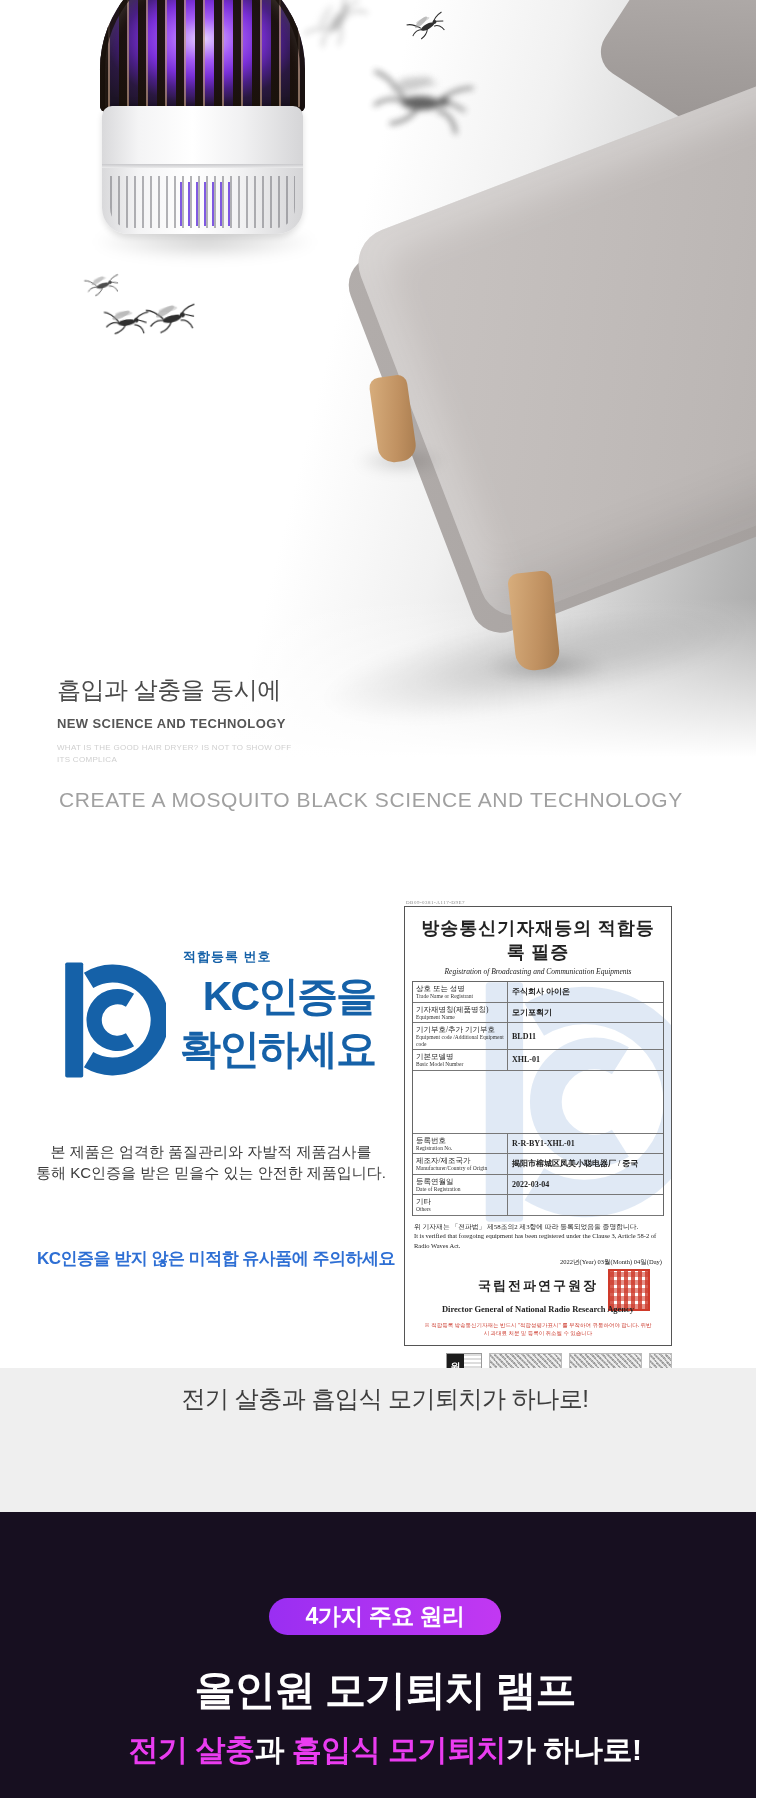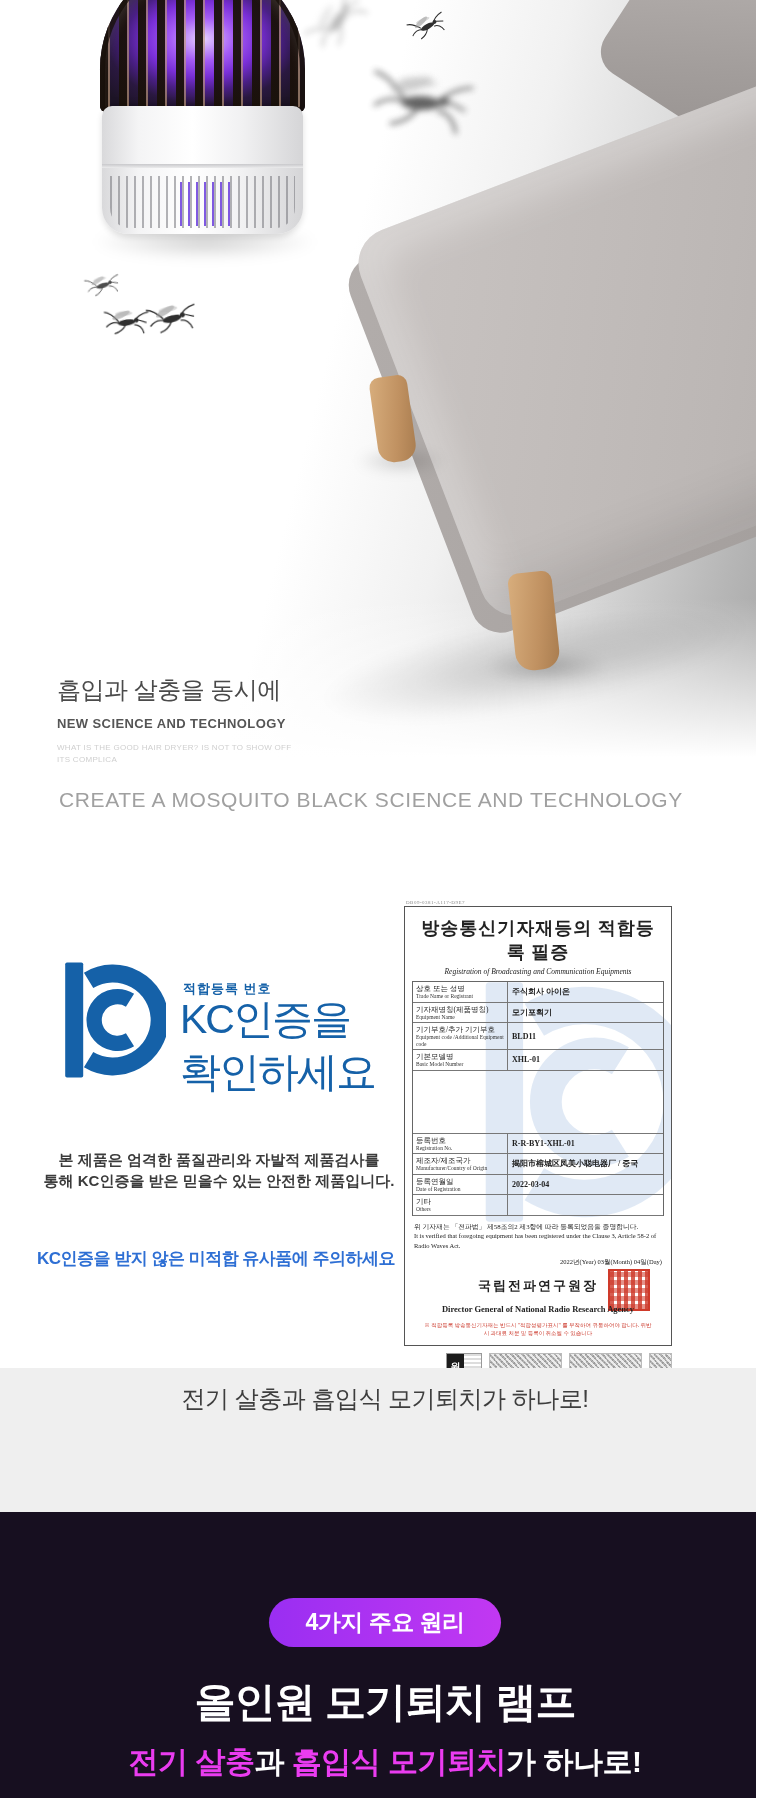--- a/index.html
+++ b/index.html
@@ -60,25 +60,25 @@
   .hero-text{position:absolute;left:57px;top:674px;}
   .hero-headline{margin:0 0 10px;font-size:24px;font-weight:500;color:#4a4a4a;letter-spacing:-0.5px;}
   .hero-sub{font-size:13px;font-weight:600;color:#555;letter-spacing:.4px;margin-bottom:11px;}
   .hero-fine{font-size:8px;color:#cfcfcf;letter-spacing:.3px;line-height:12px;}
   .hero-banner{position:absolute;left:59px;top:788px;font-size:21px;font-weight:400;
     color:#a0a0a0;letter-spacing:.6px;}
 
   
   .kc-section{position:absolute;left:0;top:880px;width:770px;height:488px;background:#fff;}
   .kc-logo{position:absolute;left:58px;top:64px;width:108px;height:152px;color:#1561a8;}
-  .kc-reg-label{position:absolute;left:183px;top:100px;font-size:13px;font-weight:700;color:#1561a8;letter-spacing:1px;}
-  .kc-title{position:absolute;left:180px;top:113px;font-size:41px;font-weight:400;color:#1561a8;
-    line-height:53px;letter-spacing:-2px;}
-  .kc-desc{position:absolute;left:15px;top:260px;width:390px;margin:9px;text-align:center;
-    font-size:15px;line-height:21px;color:#3b3b3b;font-weight:700;}
+  .kc-reg-label{position:absolute;left:183px;top:68px;font-size:13px;font-weight:700;color:#1561a8;letter-spacing:1px;}
+  .kc-title{position:absolute;left:180px;top:90px;font-size:41px;font-weight:700;color:#1561a8;
+    line-height:53px;letter-spacing:-2px;text-align:right;}
+  .kc-desc{position:absolute;left:15px;top:260px;width:390px;margin:1px;text-align:center;
+    font-size:15px;line-height:21px;color:#3b3b3b;font-weight:400;}
   .kc-warning{position:absolute;left:0;top:367px;width:432px;text-align:center;
     font-size:17px;font-weight:800;color:#2e6fd4;letter-spacing:-0.5px;}
 
   .certificate{position:absolute;left:404px;top:20px;width:268px;color:#222;
     font-family:"Liberation Serif",serif;}
   .doc-code{font-size:5px;color:#888;letter-spacing:.5px;margin:0 0 1px 2px;}
   .cert-border{position:relative;border:1px solid #555;background:#fff;padding:6px 7px 8px;overflow:hidden;}
   .cert-watermark{position:absolute;right:-28px;top:64px;width:232px;height:262px;color:#cddcef;opacity:.6;}
   .cert-title{position:relative;font-size:18px;font-weight:700;text-align:center;letter-spacing:1px;margin-top:3px;}
   .cert-subtitle{position:relative;font-size:7.5px;font-style:italic;text-align:center;margin:3px 0 5px;}
@@ -111,21 +111,21 @@
 
   
   .apply-section{position:absolute;left:0;top:1368px;width:770px;height:144px;background:#efefef;text-align:center;}
   .apply-title{margin:26px 0 0;font-size:42px;color:#3a3a3a;letter-spacing:-1px;}
   .apply-title .light{font-weight:300;color:#4a4a4a;}
   .apply-title .bold{font-weight:800;color:#2d2d2d;}
   .apply-sub{margin:15px 0 0;font-size:24px;color:#3e3e3e;font-weight:500;letter-spacing:-0.5px;}
 
   
   .principle-section{position:absolute;left:0;top:1512px;width:770px;height:286px;background:#170f20;text-align:center;}
-  .pill{display:inline-block;margin-top:86px;padding:9px 36px;border-radius:999px;
+  .pill{display:inline-block;margin-top:86px;padding:3px 36px;border-radius:999px;
     background:linear-gradient(90deg,#9a2ef2,#c238f2);color:#fff;font-size:23px;font-weight:600;letter-spacing:-0.5px;}
   .principle-title{margin:28px 0 0;font-size:41px;font-weight:800;color:#fff;letter-spacing:-1px;}
   .principle-sub{margin:12px 0 0;font-size:30px;font-weight:700;letter-spacing:-0.5px;}
   .mag{color:#ea3cf0;}
   .wht{color:#ffffff;}
 </style>
 </head>
 <body>
 
 <svg width="0" height="0" style="position:absolute">

